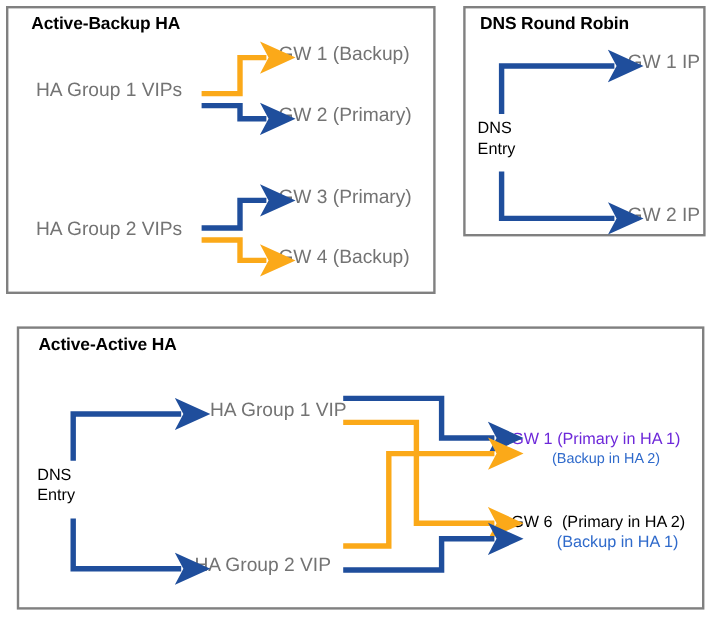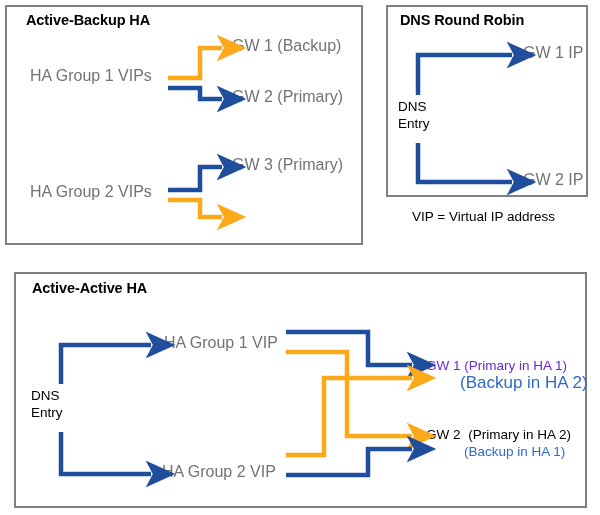--- a/index.html
+++ b/index.html
@@ -81,57 +81,57 @@
 
   <div class="panel" id="panel-active-backup"></div>
   <div class="panel-title" id="title-ab">Active-Backup HA</div>
 
   <div class="lbl" style="left:30px; top:68px;">HA Group 1 VIPs</div>
   <div class="lbl" style="left:232px; top:38px;">GW 1 (Backup)</div>
   <div class="lbl" style="left:232px; top:89px;">GW 2 (Primary)</div>
 
   <div class="lbl" style="left:30px; top:184px;">HA Group 2 VIPs</div>
   <div class="lbl" style="left:232px; top:157px;">GW 3 (Primary)</div>
+  <div class="lbl" style="left:232px; top:207px;">GW 4 (Backup)</div>
 
   <div class="panel" id="panel-dns-rr"></div>
   <div class="panel-title" id="title-dns">DNS Round Robin</div>
 
   <div class="two-line" style="left:398px; top:98px;">
     <div>DNS</div>
     <div>Entry</div>
   </div>
   <div class="lbl" style="left:523px; top:45px;">GW 1 IP</div>
   <div class="lbl" style="left:523px; top:172px;">GW 2 IP</div>
 
   <div class="legend" style="left:412px; top:208px;">
-    <div>VIP = Virtual IP address</div>
   </div>
 
   <div class="panel" id="panel-active-active"></div>
   <div class="panel-title" id="title-aa">Active-Active HA</div>
 
   <div class="two-line" style="left:31px; top:387px;">
     <div>DNS</div>
     <div>Entry</div>
   </div>
 
-  <div class="lbl" style="left:164px; top:335px;">HA Group 1 VIP</div>
+  <div class="lbl" style="left:175px; top:335px;">HA Group 1 VIP</div>
   <div class="lbl" style="left:162px; top:464px;">HA Group 2 VIP</div>
 
   <div class="gwline" style="position:absolute; left:426px; top:357px;">
     <div style="font-size:13.5px; line-height:17px; color:#6d28d9;">
       <span>GW 1</span>
       <span>(Primary in HA 1)</span>
     </div>
-    <div class="lbl-blue" style="font-size:17px; line-height:17px; padding-left:34px;">(Backup in HA 2)</div>
+    <div class="lbl-blue" style="font-size:12px; line-height:17px; padding-left:34px;">(Backup in HA 2)</div>
   </div>
 
   <div class="gwline" style="position:absolute; left:426px; top:426px;">
     <div style="font-size:13.5px; line-height:17px; color:#000;">
-      <span>GW 2</span>
+      <span>GW 6</span>
       <span style="padding-left:4px;">(Primary in HA 2)</span>
     </div>
     <div class="lbl-blue" style="font-size:13.5px; line-height:17px; padding-left:38px;">(Backup in HA 1)</div>
   </div>
 
   <svg class="wires" viewBox="0 0 600 515">
     <defs>
       <marker id="ah-blue" markerWidth="7" markerHeight="7" refX="1.2" refY="3.2" orient="auto" markerUnits="strokeWidth">
         <path d="M0,0.2 L6.6,3.2 L0,6.2 L1.6,3.2 Z" fill="#1F4E9C"></path>
       </marker>

